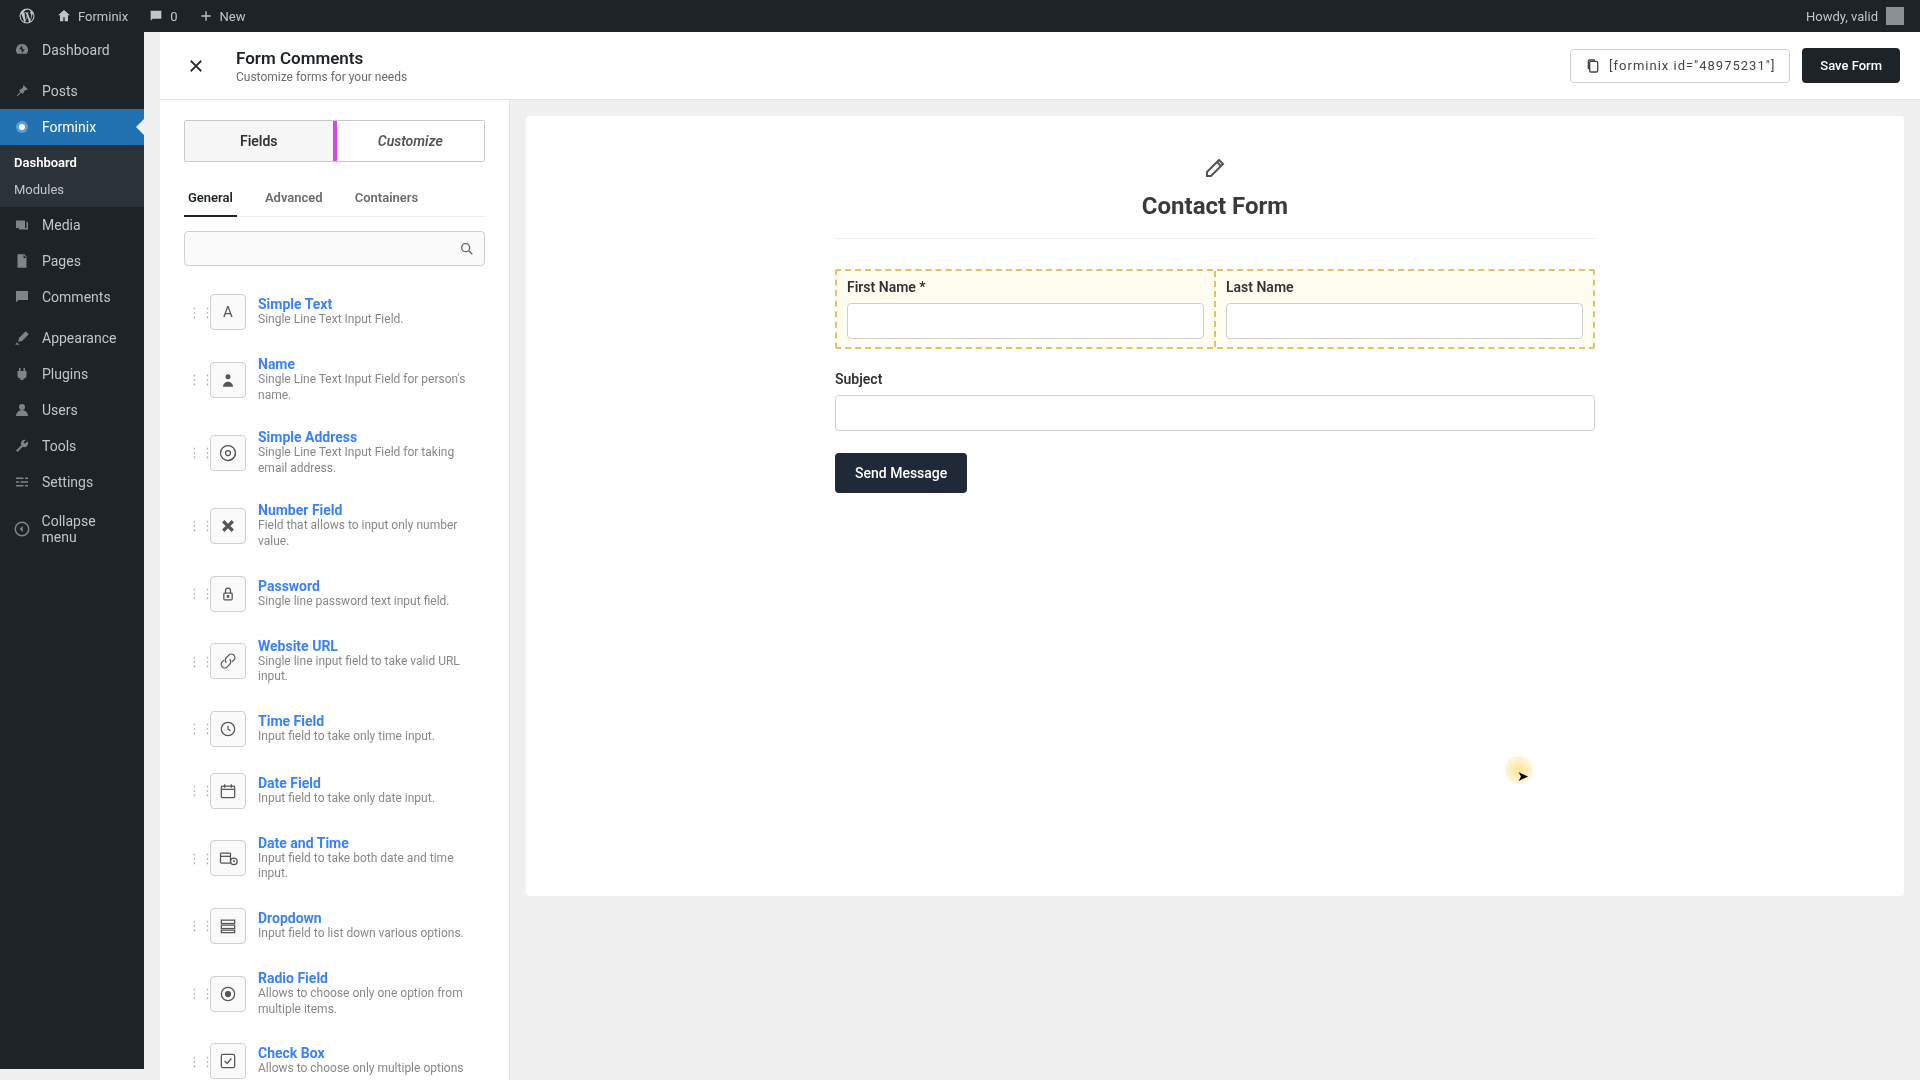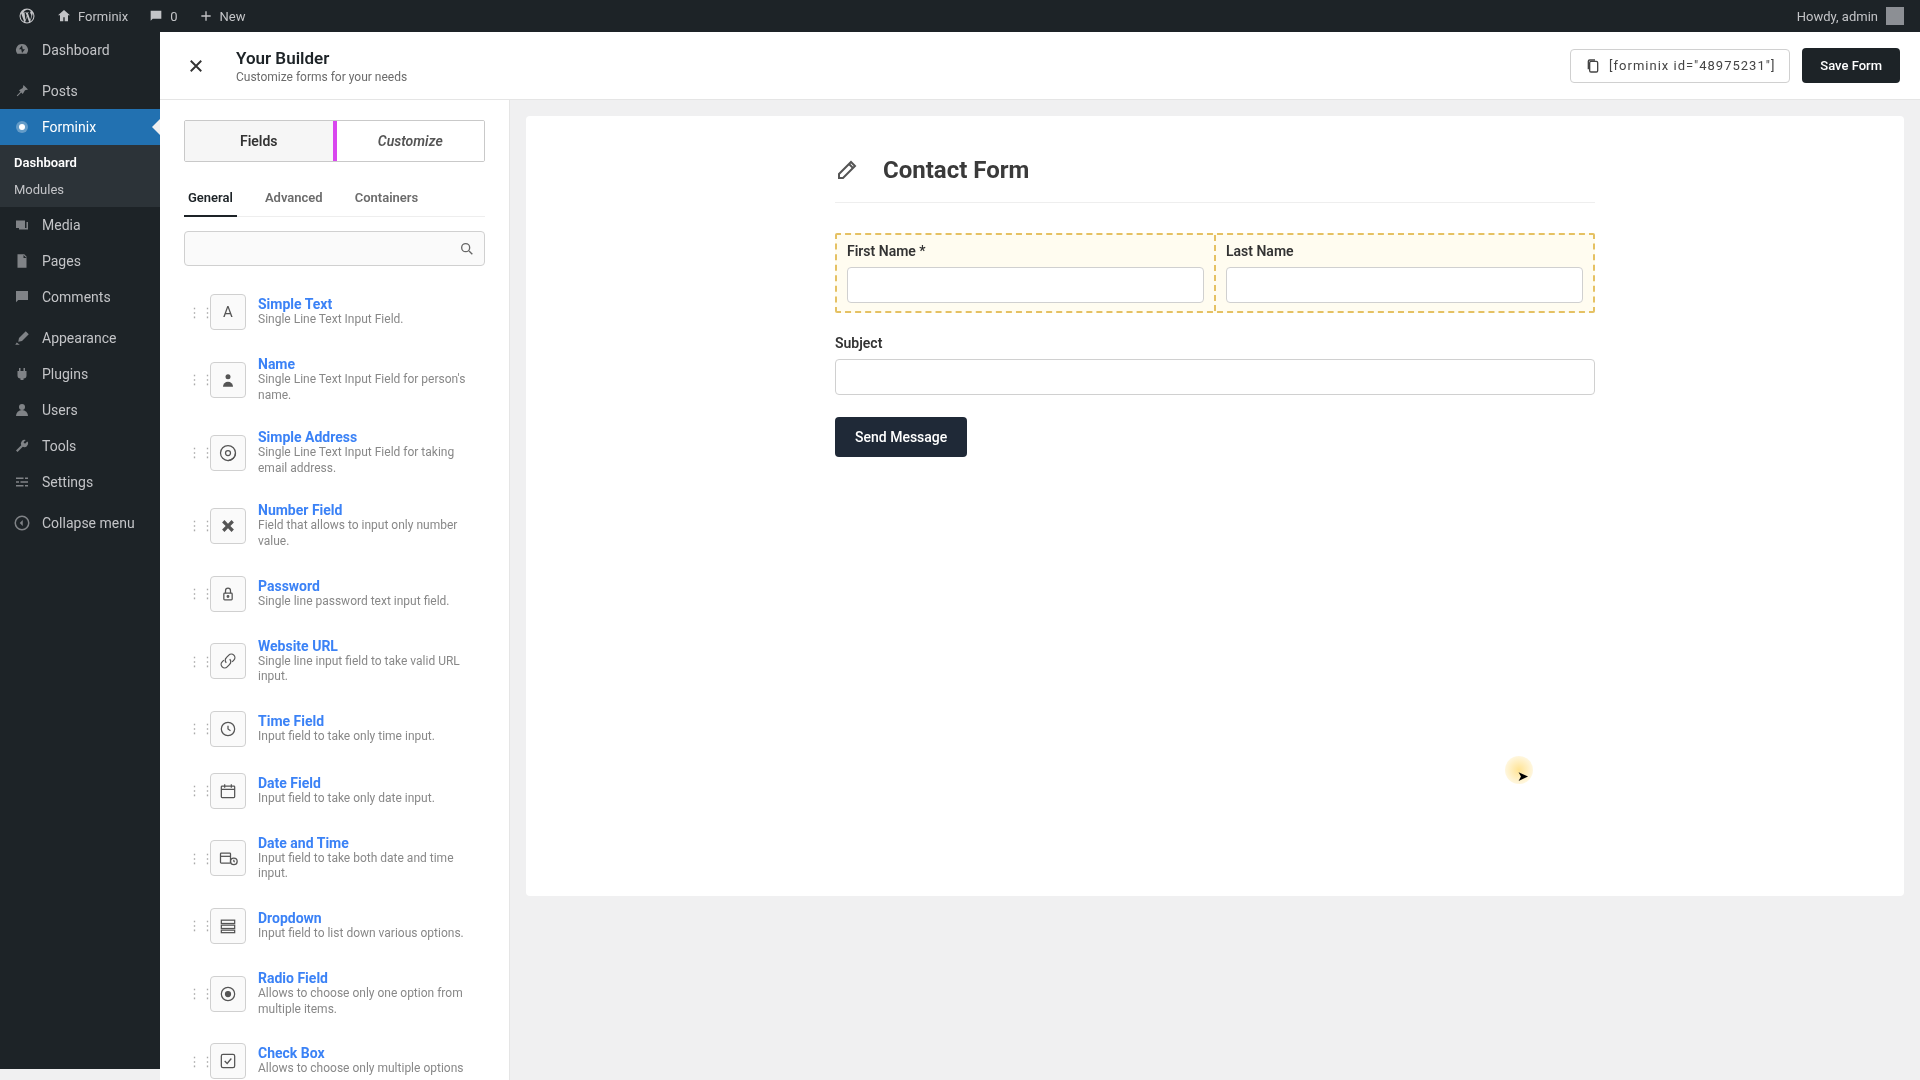--- a/index.html
+++ b/index.html
@@ -6,21 +6,21 @@
 body { background: #f0f0f1; overflow: hidden; width: 1920px; height: 1080px; position: relative; }
 
 
 .admin-bar { background: #1d2327; height: 32px; display: flex; align-items: center; justify-content: space-between; color: #c3c4c7; font-size: 13px; padding: 0 8px; }
 .admin-bar-left { display: flex; align-items: center; gap: 0; }
 .admin-bar-item { display: flex; align-items: center; gap: 6px; padding: 0 10px; height: 32px; cursor: pointer; }
 .admin-bar-right { display: flex; align-items: center; gap: 8px; padding-right: 8px; }
 .admin-avatar { width: 18px; height: 18px; background: #8c8f94; }
 
 
-.wp-sidebar { position: absolute; left: 0; top: 32px; bottom: 11px; width: 160px; background: #1d2327; color: #c3c4c7; font-size: 14px; }
+.wp-sidebar { position: absolute; left: 0; top: 32px; bottom: 11px; width: 144px; background: #1d2327; color: #c3c4c7; font-size: 14px; }
 .wp-menu-item { display: flex; align-items: center; gap: 10px; padding: 8px 12px; cursor: pointer; }
 .wp-menu-item.active { background: #2271b1; color: #fff; position: relative; }
 .wp-menu-item.active::after { content: ''; position: absolute; right: 0; top: 50%; transform: translateY(-50%); border: 8px solid transparent; border-right-color: #f0f0f1; }
 .wp-submenu { background: #2c3338; padding: 4px 0; }
 .wp-submenu-item { padding: 6px 12px 6px 14px; font-size: 13px; cursor: pointer; color: #c3c4c7; }
 .wp-submenu-item.current { color: #fff; font-weight: 600; }
 .wp-sep { height: 5px; }
 .wp-icon { width: 20px; height: 20px; display: flex; align-items: center; justify-content: center; opacity: .6; }
 .wp-menu-item.active .wp-icon { opacity: 1; }
 
@@ -50,21 +50,21 @@
 .drag-handle { color: #aaa; font-size: 13px; width: 10px; }
 .field-ico { width: 36px; height: 36px; border: 1px solid #d0d0d0; border-radius: 4px; display: flex; align-items: center; justify-content: center; color: #555; background: #fafafa; flex-shrink: 0; }
 .field-meta { flex: 1; min-width: 0; }
 .field-title { font-size: 14px; font-weight: 700; color: #3b82f6; }
 .field-desc { font-size: 12px; color: #888; line-height: 1.3; }
 
 
 .canvas { position: absolute; left: 510px; right: 0; top: 100px; bottom: 0; padding: 16px; overflow-y: auto; background: #f0f0f1; }
 .form-card { background: #fff; border-radius: 4px; padding: 40px 0 80px; min-height: 780px; }
 .form-inner { max-width: 800px; margin: 0 auto; padding: 0 20px; }
-.form-title-row { display: flex; align-items: center; gap: 24px; padding-bottom: 18px; border-bottom: 1px solid #eee; margin-bottom: 30px; }
+.form-title-row { display: flex; align-items: center; gap: 12px; padding-bottom: 18px; border-bottom: 1px solid #eee; margin-bottom: 30px; flex-direction: column; }
 .form-title { font-size: 24px; font-weight: 700; color: #3a3a3a; }
 .form-row { display: flex; gap: 0; margin-bottom: 22px; }
 .form-row.selected { border: 2px dashed #e5c163; background: #fffcf0; border-radius: 2px; }
 .form-col { flex: 1; padding: 8px 10px; }
 .form-row.selected .form-col + .form-col { border-left: 2px dashed #e5c163; }
 .form-label { font-size: 14px; font-weight: 600; color: #333; margin-bottom: 8px; display: block; }
 .form-input { width: 100%; border: 1px solid #d0d0d0; border-radius: 4px; padding: 9px; font-size: 14px; }
 .form-textarea { width: 100%; border: 1px solid #d0d0d0; border-radius: 4px; padding: 9px; font-size: 14px; height: 82px; resize: vertical; }
 .submit-btn { background: #1f2937; color: #fff; border: none; border-radius: 4px; padding: 12px 20px; font-size: 14px; font-weight: 500; cursor: pointer; }
 
@@ -97,21 +97,21 @@
       <span>0</span>
     </div>
     <div class="admin-bar-item">
       <svg width="16" height="16" viewBox="0 0 24 24" fill="currentColor">
           <path d="M11 5h2v6h6v2h-6v6h-2v-6H5v-2h6z"></path>
         </svg>
       <span>New</span>
     </div>
   </div>
   <div class="admin-bar-right">
-    <span>Howdy, admin</span>
+    <span>Howdy, valid</span>
     <div class="admin-avatar"></div>
   </div>
 </div>
 
 <div class="wp-sidebar">
   <div class="wp-menu-item">
     <span class="wp-icon">
         <svg width="18" height="18" viewBox="0 0 24 24" fill="currentColor">
           <path d="M12 4a8 8 0 00-6.3 13h12.6A8 8 0 0012 4zm0 2l1 5h3l-4 5-1-5H8l4-5z"></path>
         </svg>
@@ -218,21 +218,21 @@
   </div>
 </div>
 
 <div class="builder-header">
   <div class="close-btn">
     <svg width="18" height="18" viewBox="0 0 24 24" stroke="currentColor" stroke-width="2.5" fill="none">
         <path d="M5 5l14 14M19 5L5 19"></path>
       </svg>
   </div>
   <div class="builder-title-wrap">
-    <div class="builder-title">Your Builder</div>
+    <div class="builder-title">Form Comments</div>
     <div class="builder-sub">Customize forms for your needs</div>
   </div>
   <div class="shortcode-box">
     <svg width="16" height="16" viewBox="0 0 24 24" fill="none" stroke="currentColor" stroke-width="2">
         <rect x="7" y="5" width="12" height="16" rx="2"></rect>
         <path d="M5 17V5a2 2 0 012-2h8"></path>
       </svg>
     <span>[forminix id="48975231"]</span>
   </div>
   <button class="save-btn">Save Form</button>

